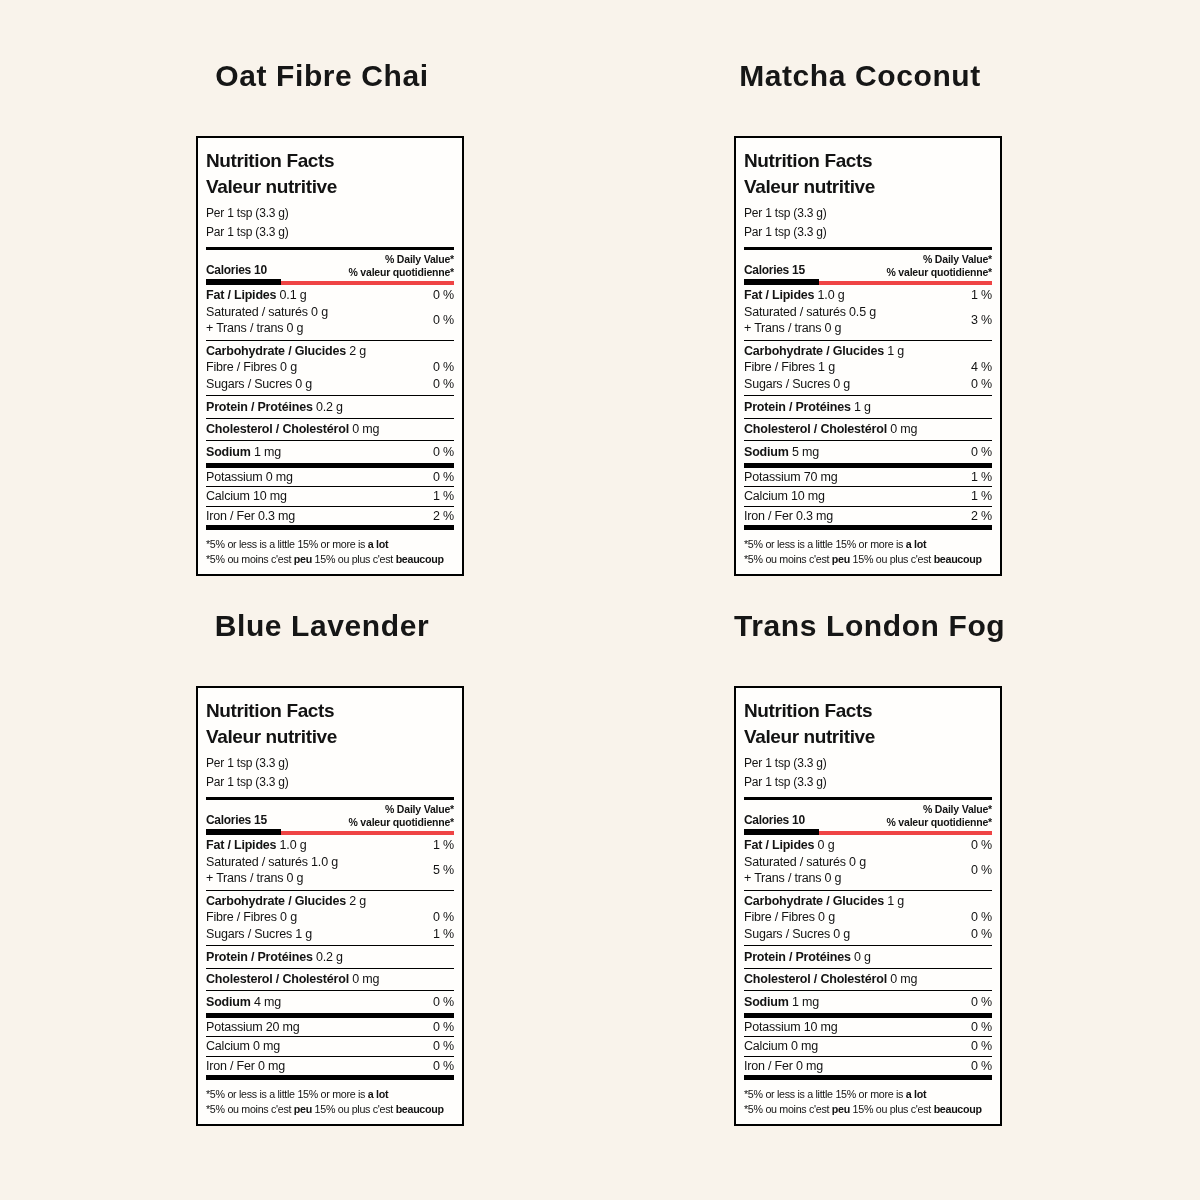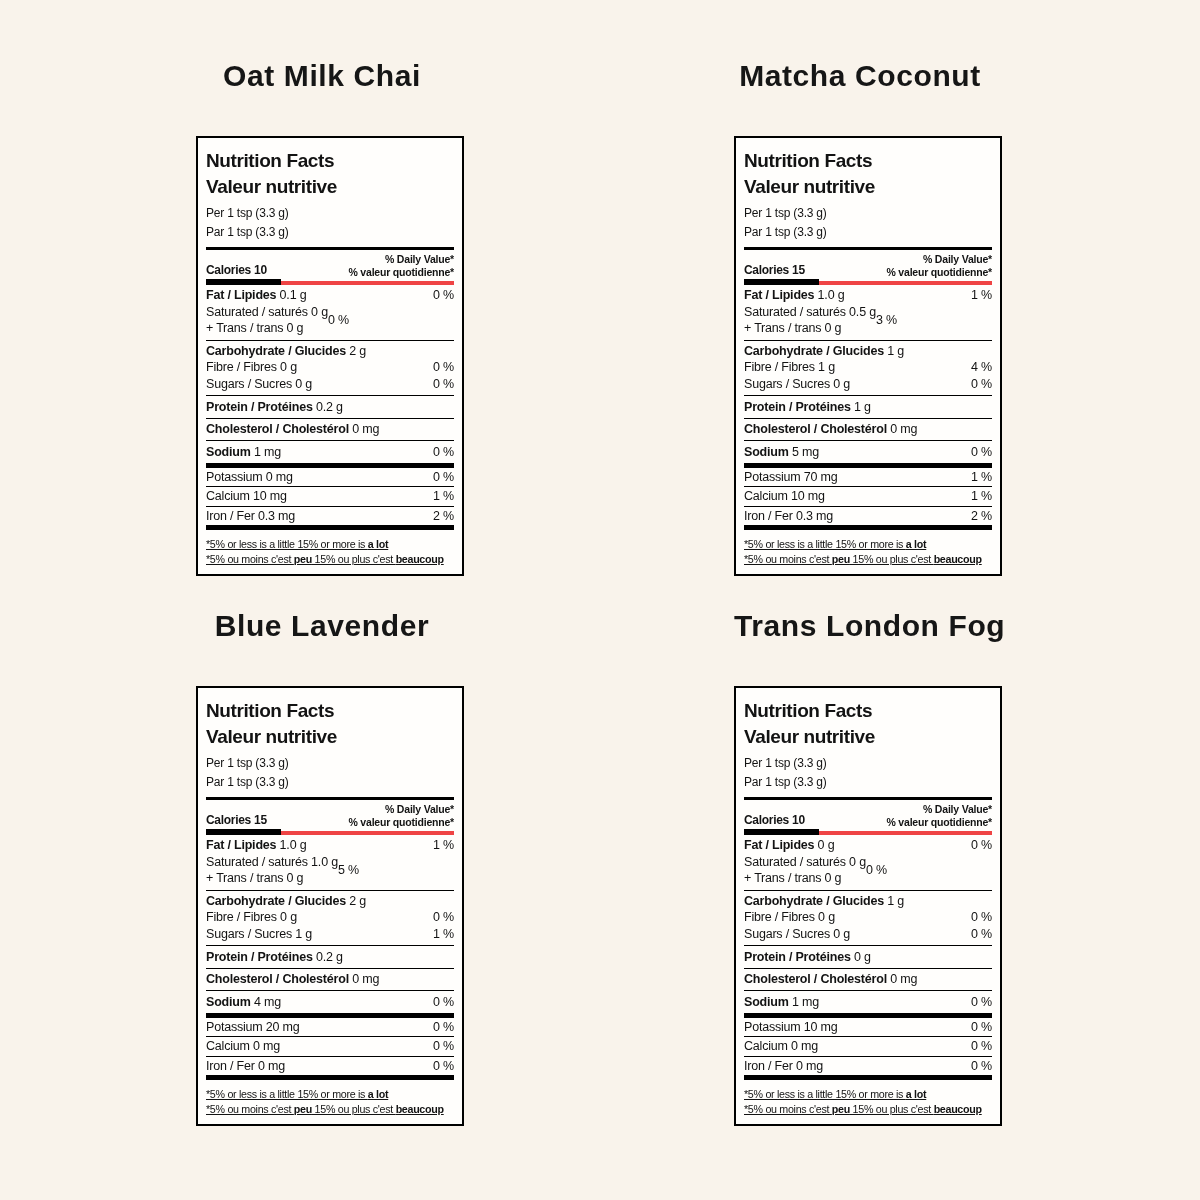--- a/index.html
+++ b/index.html
@@ -81,42 +81,41 @@
   .row {
     display: flex;
     justify-content: space-between;
     font-size: 12.5px;
     line-height: 16.5px;
     white-space: nowrap;
   }
   .row.pad { padding: 2.5px 0; }
   .row.minrow { padding: 1px 0; }
   .b { font-weight: 700; }
-  .sat-row { display: flex; align-items: center; }
+  .sat-row { display: flex; justify-content: space-between; align-items: center; }
   .sat-lines { font-size: 12.5px; line-height: 16.5px; white-space: nowrap; }
   .dv { font-size: 12.5px; }
   .footnote {
     padding-top: 7px;
     font-size: 10.7px;
     line-height: 14.6px;
     letter-spacing: -0.3px;
-    text-decoration: underline;
   }
   .fn-line {
     margin: 0;
     padding-left: 5px;
     text-indent: -5px;
   }
 </style>
 </head>
 <body>
 
 <main class="grid" id="grid">
   <section class="card">
-    <h2 class="product-title">Oat Milk Chai</h2>
+    <h2 class="product-title">Oat Fibre Chai</h2>
 
     <div class="nfl">
 
       <div class="nfl-head">
         <div class="nf-title">Nutrition Facts</div>
         <div class="nf-title">Valeur nutritive</div>
         <div class="serving first">Per 1 tsp (3.3 g)</div>
         <div class="serving">Par 1 tsp (3.3 g)</div>
       </div>
 

